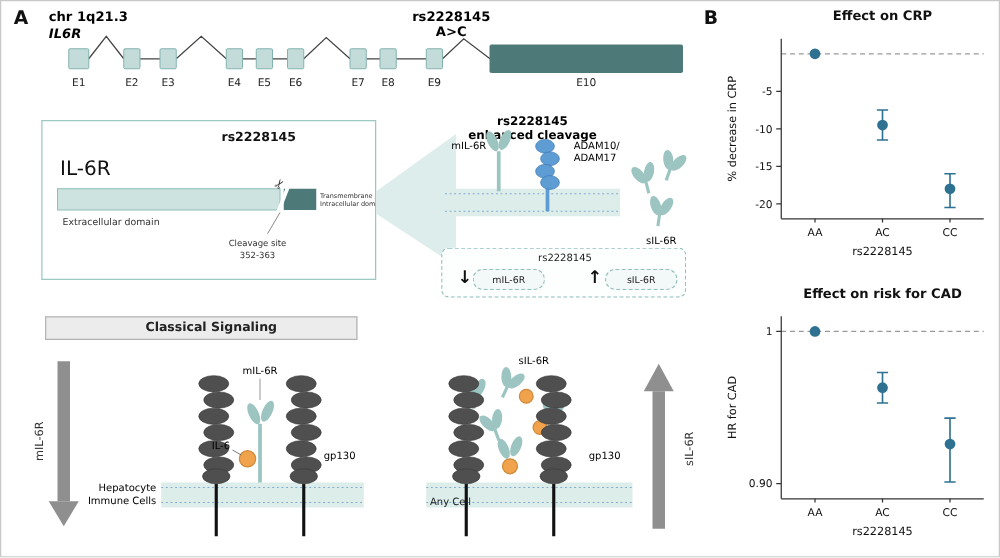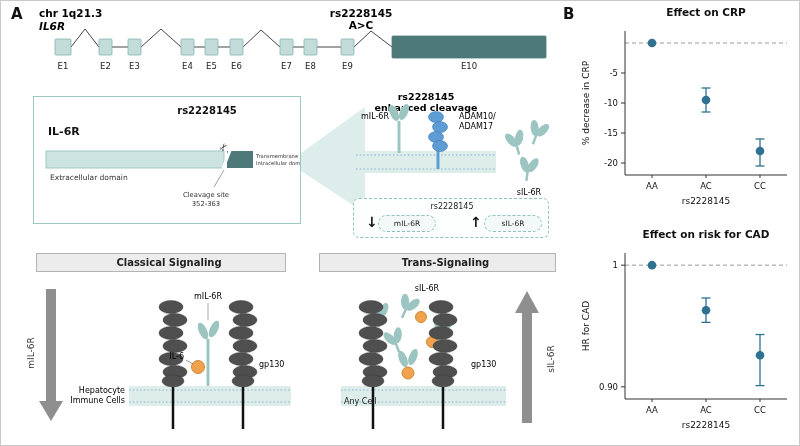--- a/index.html
+++ b/index.html
@@ -12,21 +12,21 @@
   .panel-label{position:absolute;font-size:15px;font-weight:bold;color:#111;}
   .hdr-bar{
     position:absolute;height:19px;background:#ececec;border:1px solid #b3b3b3;
     display:flex;align-items:center;justify-content:center;
     font-size:10px;font-weight:bold;color:#222;box-sizing:border-box;padding-left:16px;
   }
   #protein-box{
     position:absolute;left:32px;top:95px;width:268px;height:128px;
     border:1px solid #9cc8c3;background:#fff;box-sizing:border-box;overflow:hidden;
   }
-  .pb-receptor{position:absolute;left:14px;top:28px;font-size:11px;font-weight:bold;}
+  .pb-receptor{position:absolute;left:14px;top:28px;font-size:16px;font-weight:normal;}
   .pb-variant{position:absolute;left:98px;top:8px;width:150px;text-align:center;
     font-size:10px;font-weight:bold;line-height:12px;}
   #summary-box{
     position:absolute;left:352px;top:197px;width:196px;height:40px;
     border:1.5px dashed #93c1bd;border-radius:6px;background:#fdfefe;box-sizing:border-box;
   }
   .sum-variant{position:absolute;left:58px;top:3px;width:80px;text-align:center;font-size:8px;color:#222;}
   .sum-arrow{position:absolute;top:14px;font-size:14px;font-weight:bold;color:#111;line-height:18px;}
   .pill{
     position:absolute;top:16px;width:58px;height:17px;border:1.2px dashed #93c1bd;border-radius:9px;
@@ -180,21 +180,20 @@
     </g>
     <line x1="187" y1="28" x2="187" y2="45" stroke="#888" stroke-width="0.7"></line>
     <text x="187" y="24" text-anchor="middle" font-size="8">mIL-6R</text>
 
     <circle cx="177" cy="92" r="6.5" fill="#f0a24c" stroke="#d18a38" stroke-width="1"></circle>
     <line x1="165" y1="85" x2="172" y2="89" stroke="#666" stroke-width="0.7"></line>
     <text x="163" y="84" text-anchor="end" font-size="8">IL-6</text>
     <text x="238" y="92" font-size="8">gp130</text>
   </svg>
 
-  <div class="hdr-bar" style="left:318px;top:252px;width:237px">Trans-Signaling</div>
 
   <svg class="abs" style="left:310px;top:274px" width="250" height="170">
     <text x="116" y="16" text-anchor="middle" font-size="8">sIL-6R</text>
     <use href="#sil" transform="translate(68,40)" fill="#9cc5c2" stroke="#9cc5c2"></use>
     <use href="#sil" transform="translate(96,32) rotate(25)" fill="#9cc5c2" stroke="#9cc5c2"></use>
     <use href="#sil" transform="translate(84,66) rotate(-20)" fill="#9cc5c2" stroke="#9cc5c2"></use>
     <use href="#sil" transform="translate(130,54) rotate(15)" fill="#9cc5c2" stroke="#9cc5c2"></use>
     <circle cx="110" cy="42" r="5.5" fill="#f0a24c" stroke="#d18a38" stroke-width="1"></circle>
     <circle cx="121" cy="67" r="5.5" fill="#f0a24c" stroke="#d18a38" stroke-width="1"></circle>
 

